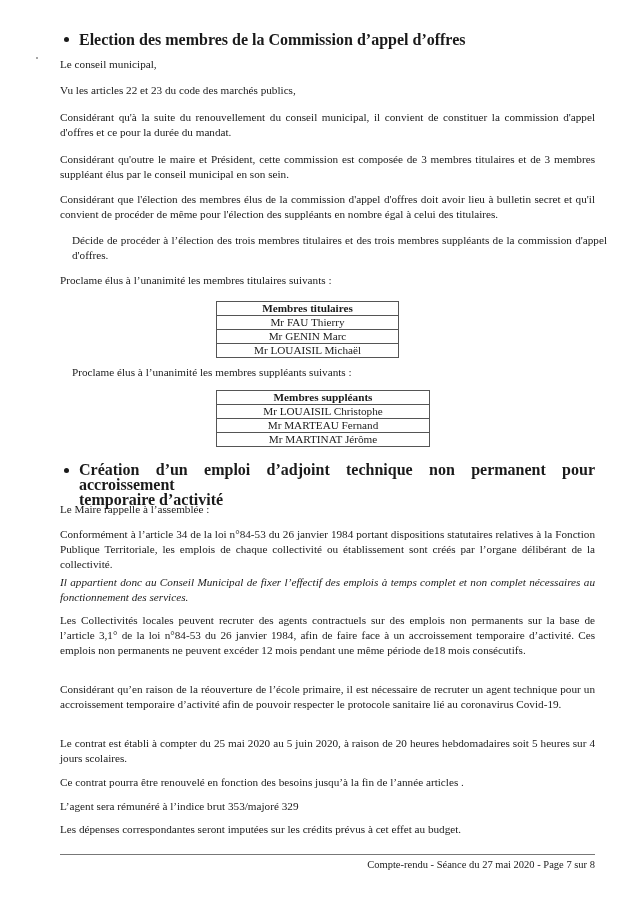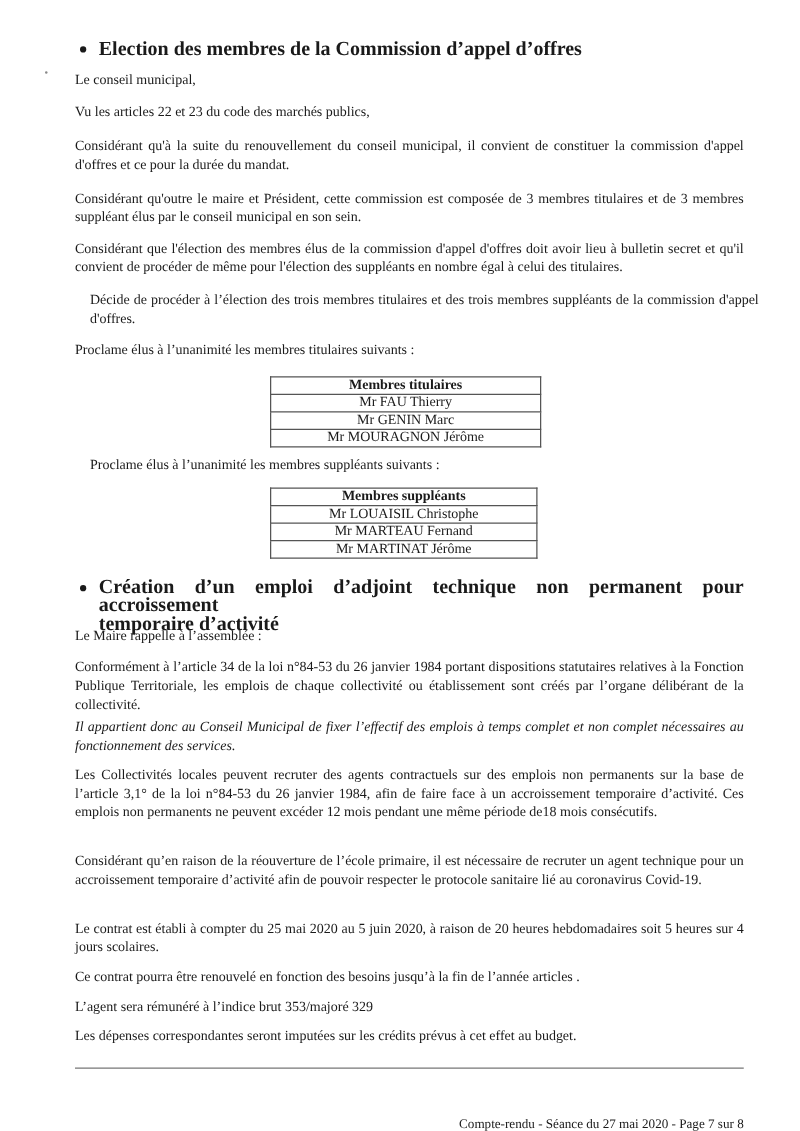--- a/index.html
+++ b/index.html
@@ -21,54 +21,54 @@
       position: absolute; border-collapse: collapse; font-size: 11.2px;
     }
     table.members td, table.members th {
       border: 1px solid #555; text-align: center; padding: 0; height: 13px; line-height: 13px;
       font-weight: normal;
     }
     table.members th { font-weight: bold; }
     .footer-line {
       position: absolute; left: 60px; top: 854px; width: 535px; height: 0; border-top: 1px solid #777;
     }
-    .footer { font-size: 10.5px; line-height: 13px; margin-top: 35px; }
+    .footer { font-size: 10.5px; line-height: 13px; }
     .speck { position: absolute; width: 2px; height: 2px; background: #888; border-radius: 50%; }
   </style>
 </head>
 <body>
 
 <div class="page">
 
   <div class="speck" style="left:36px; top:57px;"></div>
 
   <div class="bullet" style="left:64px; top:37px;"></div>
   <div class="abs heading" style="left:79px; top:32px; width:400px;">Election des membres de la Commission d’appel d’offres</div>
 
   <div class="abs txt" style="left:60px; top:57px; width:535px;">Le conseil municipal,</div>
   <div class="abs txt" style="left:60px; top:83px; width:535px;">Vu les articles 22 et 23 du code des marchés publics,</div>
   <div class="abs txt" style="left:60px; top:110px; width:535px;">Considérant qu'à la suite du renouvellement du conseil municipal, il convient de constituer la commission d'appel d'offres et ce pour la durée du mandat.</div>
   <div class="abs txt" style="left:60px; top:152px; width:535px;">Considérant qu'outre le maire et Président, cette commission est composée de 3 membres titulaires et de 3 membres suppléant élus par le conseil municipal en son sein.</div>
   <div class="abs txt" style="left:60px; top:192px; width:535px;">Considérant que l'élection des membres élus de la commission d'appel d'offres doit avoir lieu à bulletin secret et qu'il convient de procéder de même pour l'élection des suppléants en nombre égal à celui des titulaires.</div>
   <div class="abs txt" style="left:60px; top:233px; width:535px;margin-left:12px;">Décide de procéder à l’élection des trois membres titulaires et des trois membres suppléants de la commission d'appel d'offres.</div>
   <div class="abs txt" style="left:60px; top:273px; width:535px;">Proclame élus à l’unanimité les membres titulaires suivants :</div>
 
-  <table class="members" style="left:216px; top:301px; width:217px;">
+  <table class="members" style="left:216px; top:301px; width:183px;">
     <tbody>
         <tr>
           <th>Membres titulaires</th>
         </tr>
     <tr>
           <td>Mr FAU Thierry</td>
         </tr>
     <tr>
           <td>Mr GENIN Marc</td>
         </tr>
     <tr>
-          <td>Mr MOURAGNON Jérôme</td>
+          <td>Mr LOUAISIL Michaël</td>
         </tr>
   </tbody>
     </table>
 
   <div class="abs txt" style="left:72px; top:365px; width:535px;">Proclame élus à l’unanimité les membres suppléants suivants :</div>
 
   <table class="members" style="left:216px; top:390px; width:214px;">
     <tbody>
         <tr>
           <th>Membres suppléants</th>

